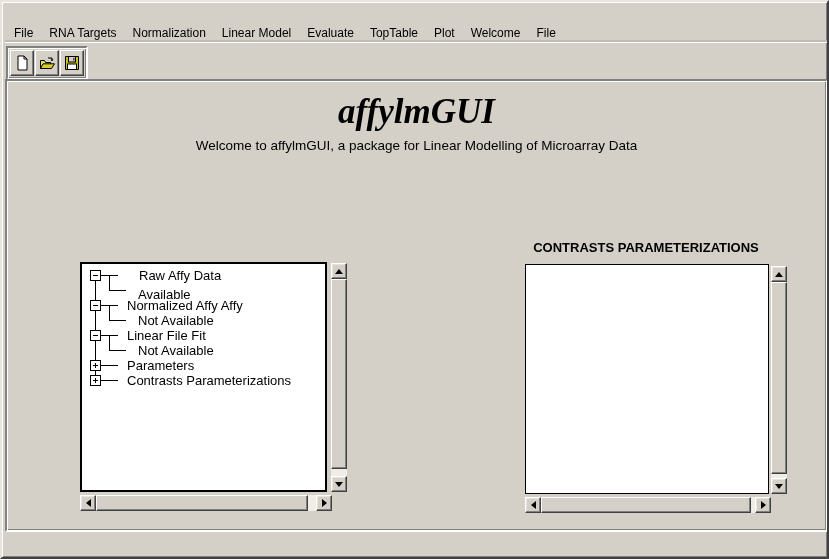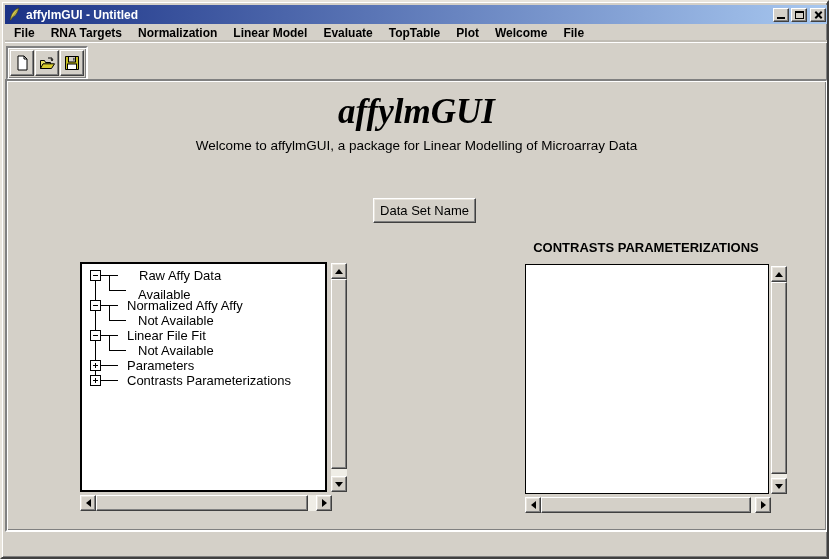--- a/index.html
+++ b/index.html
@@ -26,21 +26,21 @@
   .glyph-max { width:9px; height:8px; border:1px solid #000; border-top:2px solid #000; }
   .glyph-close { position:relative; width:10px; height:9px; }
   .glyph-close::before,.glyph-close::after { content:""; position:absolute; left:1px; top:4px;
     width:9px; height:2px; background:#000; }
   .glyph-close::before { transform:rotate(45deg); }
   .glyph-close::after { transform:rotate(-45deg); }
 
   .menubar { position:absolute; left:3px; top:22px; width:823px; height:19px;
     display:flex; align-items:center; padding-left:1px;
     border-bottom:1px solid #ffffff; box-shadow: inset 0 -2px 0 #c0bcb4; }
-  .menu-item { font-size:12px; color:#000; padding:2px 8px 3px 8px; white-space:nowrap;font-weight:bold; }
+  .menu-item { font-size:12px; color:#000; padding:2px 8px 3px 8px; white-space:nowrap; }
 
   .toolbar-frame { position:absolute; left:4px; top:44px; height:34px;
     display:inline-flex; padding:2px; gap:1px;
     border:2px solid; border-color:#808080 #ffffff #ffffff #808080;
     box-shadow: inset 1px 1px 0 #ffffff, inset -1px -1px 0 #808080; }
   .tbtn { width:24px; height:26px; background:#d4d0c8; border:1px solid;
     border-color:#ffffff #404040 #404040 #ffffff; box-shadow: inset -1px -1px 0 #808080;
     display:flex; align-items:center; justify-content:center; }
 
   .main-frame { position:absolute; left:3px; top:77px; width:823px; height:453px;
@@ -87,38 +87,20 @@
   .tri-up    { width:0; height:0; border:4px solid transparent; border-top:none;  border-bottom:5px solid #000; }
   .tri-down  { width:0; height:0; border:4px solid transparent; border-bottom:none; border-top:5px solid #000; }
   .tri-left  { width:0; height:0; border:4px solid transparent; border-left:none;  border-right:5px solid #000; }
   .tri-right { width:0; height:0; border:4px solid transparent; border-right:none; border-left:5px solid #000; }
 </style>
 </head>
 <body>
 
 <div class="window">
 
-  <div class="titlebar">
-    <svg class="feather" viewBox="0 0 16 16">
-      <path d="M12.5 1 C9 2.2 5.6 5.8 4.4 9.5 L3.2 13.8 L4.2 13.9 C4.8 12.6 5 11.8 5.8 10.8 C8.8 10 11.4 6.2 12.5 1 Z" fill="#d8cc50" stroke="#3a3a1a" stroke-width="0.7"></path>
-      <path d="M11.8 2.2 L4.6 12.6" stroke="#8a822a" stroke-width="0.7" fill="none"></path>
-    </svg>
-    <span class="title">affylmGUI - Untitled</span>
-    <span class="winbtns">
-      <span class="winbtn">
-          <span class="glyph-min"></span>
-        </span>
-      <span class="winbtn">
-          <span class="glyph-max"></span>
-        </span>
-      <span class="winbtn" style="margin-left:1px">
-          <span class="glyph-close"></span>
-        </span>
-    </span>
-  </div>
 
   <nav class="menubar">
       <span class="menu-item">File</span>
       <span class="menu-item">RNA Targets</span>
       <span class="menu-item">Normalization</span>
       <span class="menu-item">Linear Model</span>
       <span class="menu-item">Evaluate</span>
       <span class="menu-item">TopTable</span>
       <span class="menu-item">Plot</span>
       <span class="menu-item">Welcome</span>
@@ -148,21 +130,20 @@
         <rect x="3.5" y="9" width="9" height="5.5" fill="#ffffff" stroke="#000" stroke-width="1"></rect>
       </svg>
     </div>
   </div>
 
   <div class="main-frame"></div>
 
   <div class="app-title">affylmGUI</div>
   <div class="welcome">Welcome to affylmGUI, a package for Linear Modelling of Microarray Data</div>
 
-  <button class="dataset-btn">Data Set Name</button>
 
   <div class="panel-header hdr-right">CONTRASTS PARAMETERIZATIONS</div>
 
   <div class="listbox lb-left">
     <div class="tree">
         <div class="tree-line" style="left:13px; top:11px; width:1px; height:105px;"></div>
         <div class="tree-line" style="left:19px; top:11px; width:17px; height:1px;"></div>
         <div class="tree-line" style="left:27px; top:11px; width:1px; height:15px;"></div>
         <div class="tree-line" style="left:27px; top:26px; width:17px; height:1px;"></div>
         <div class="tree-box" style="left:8px; top:6px;">

